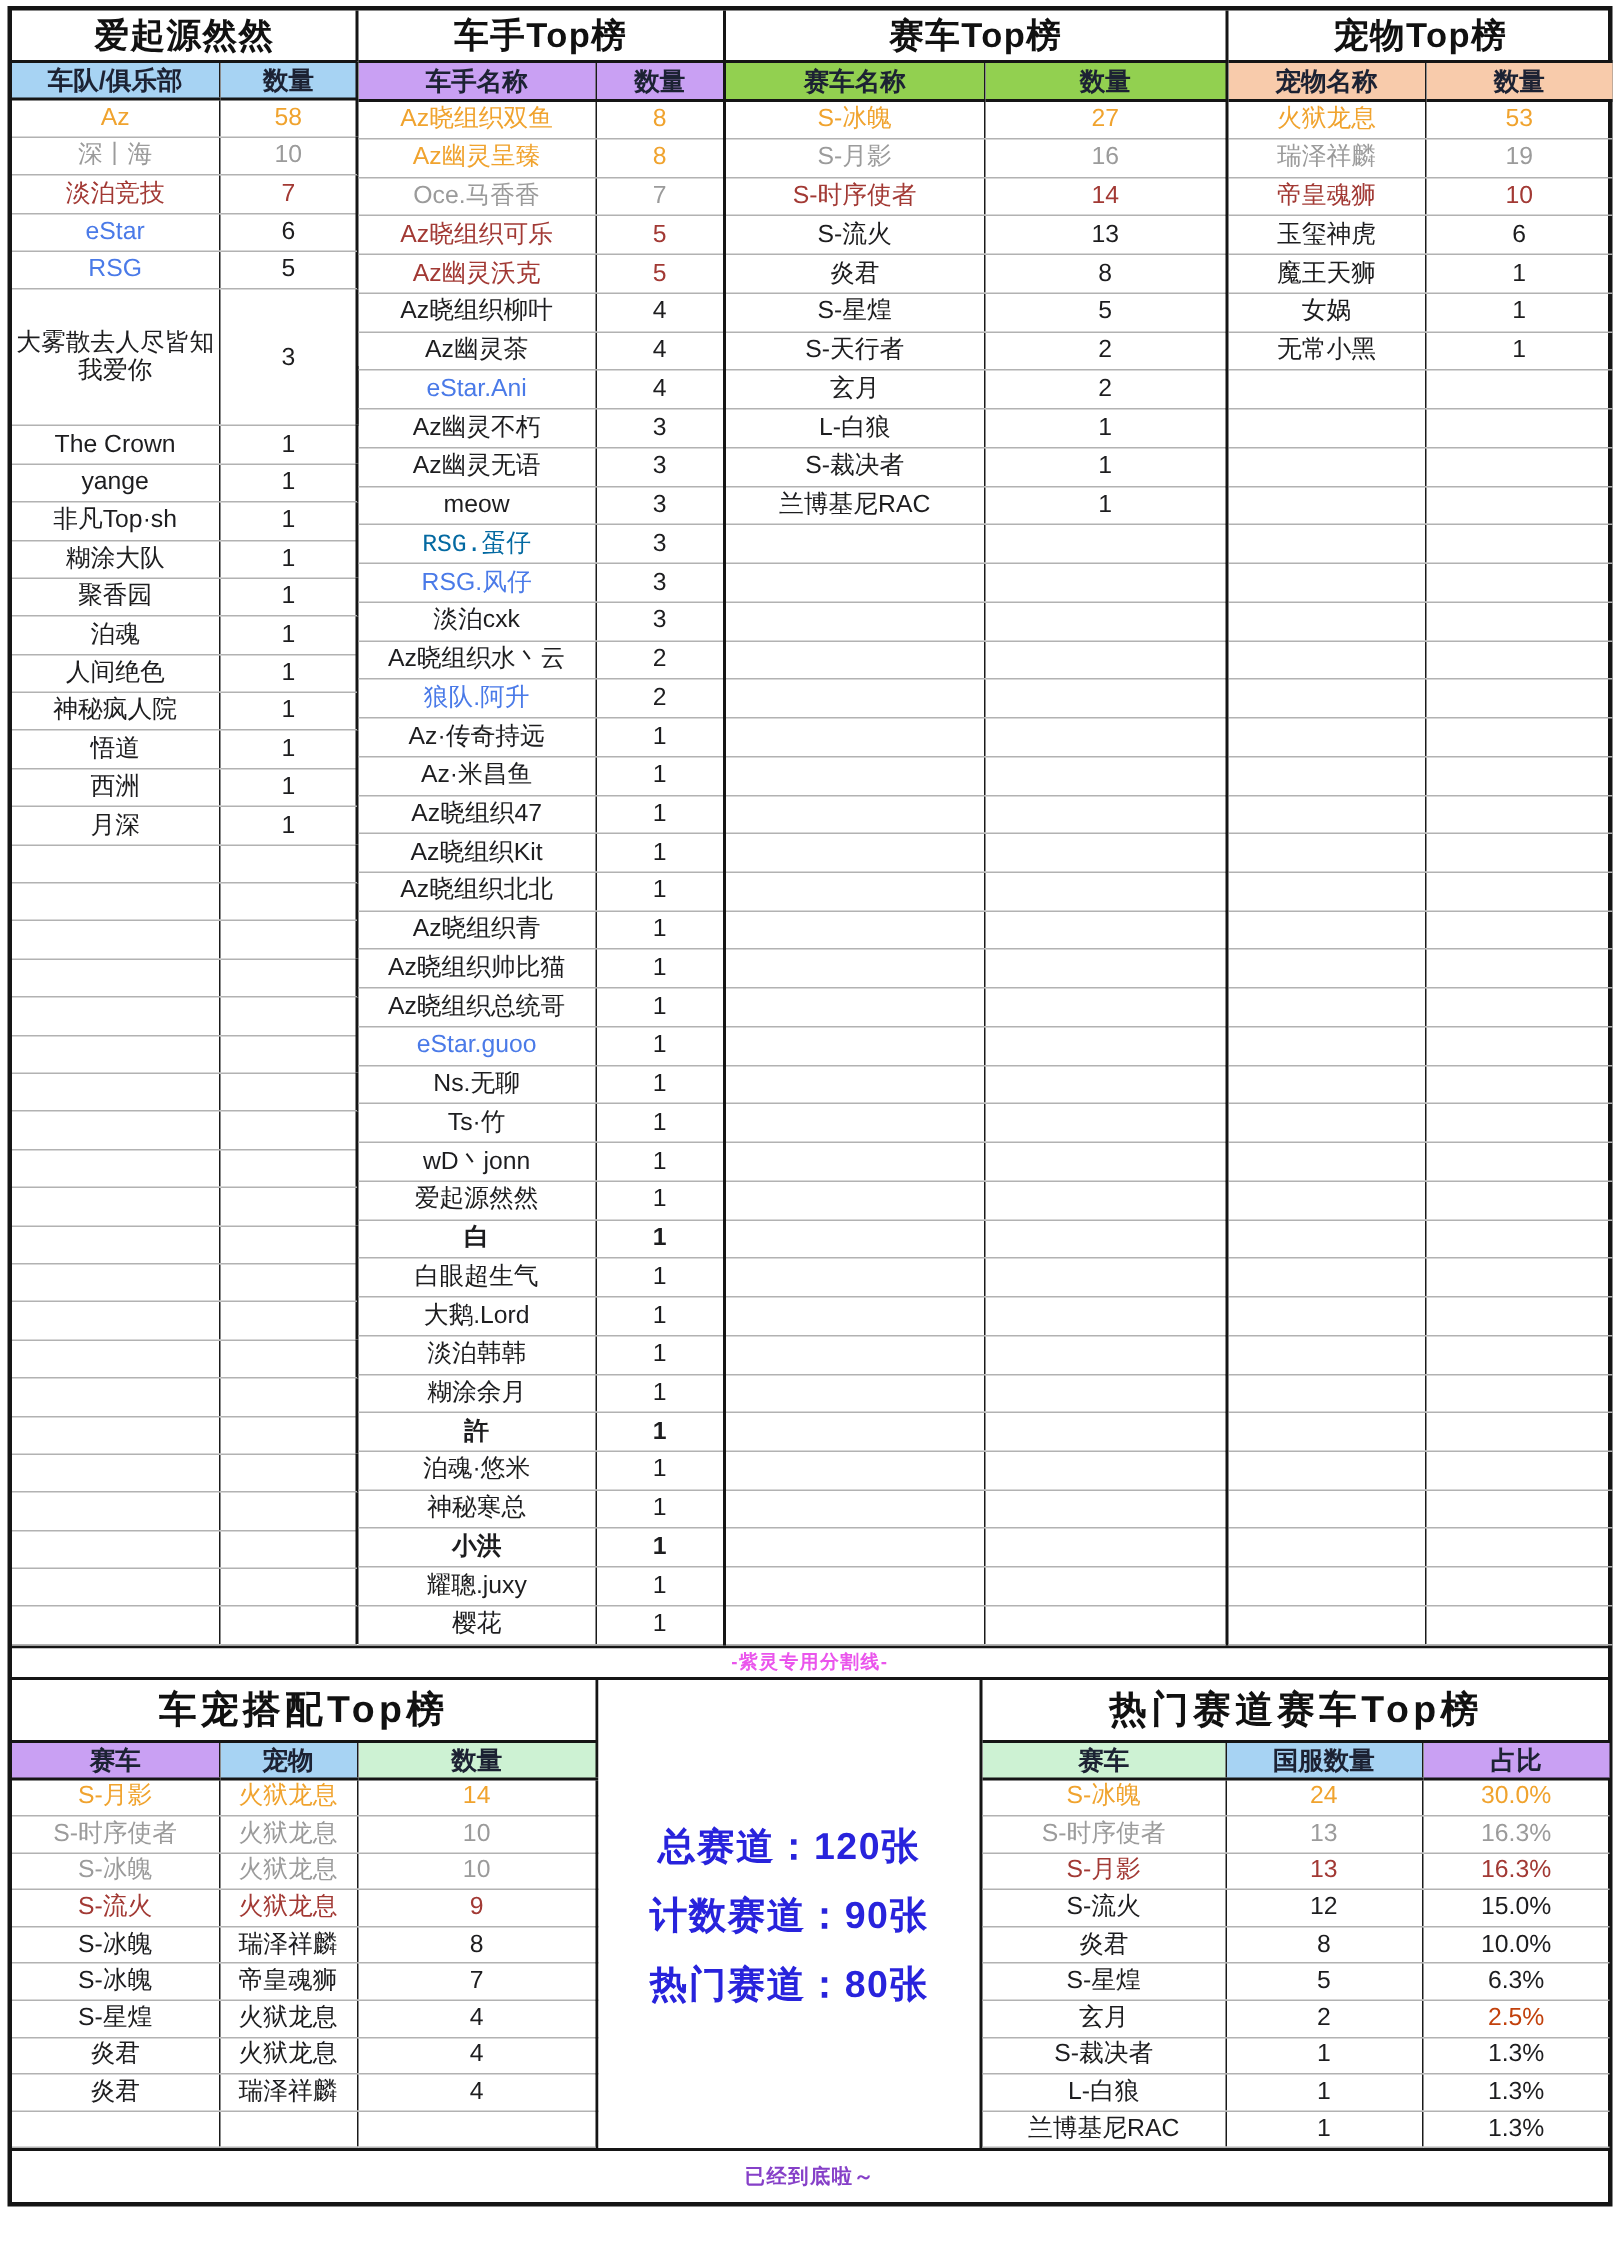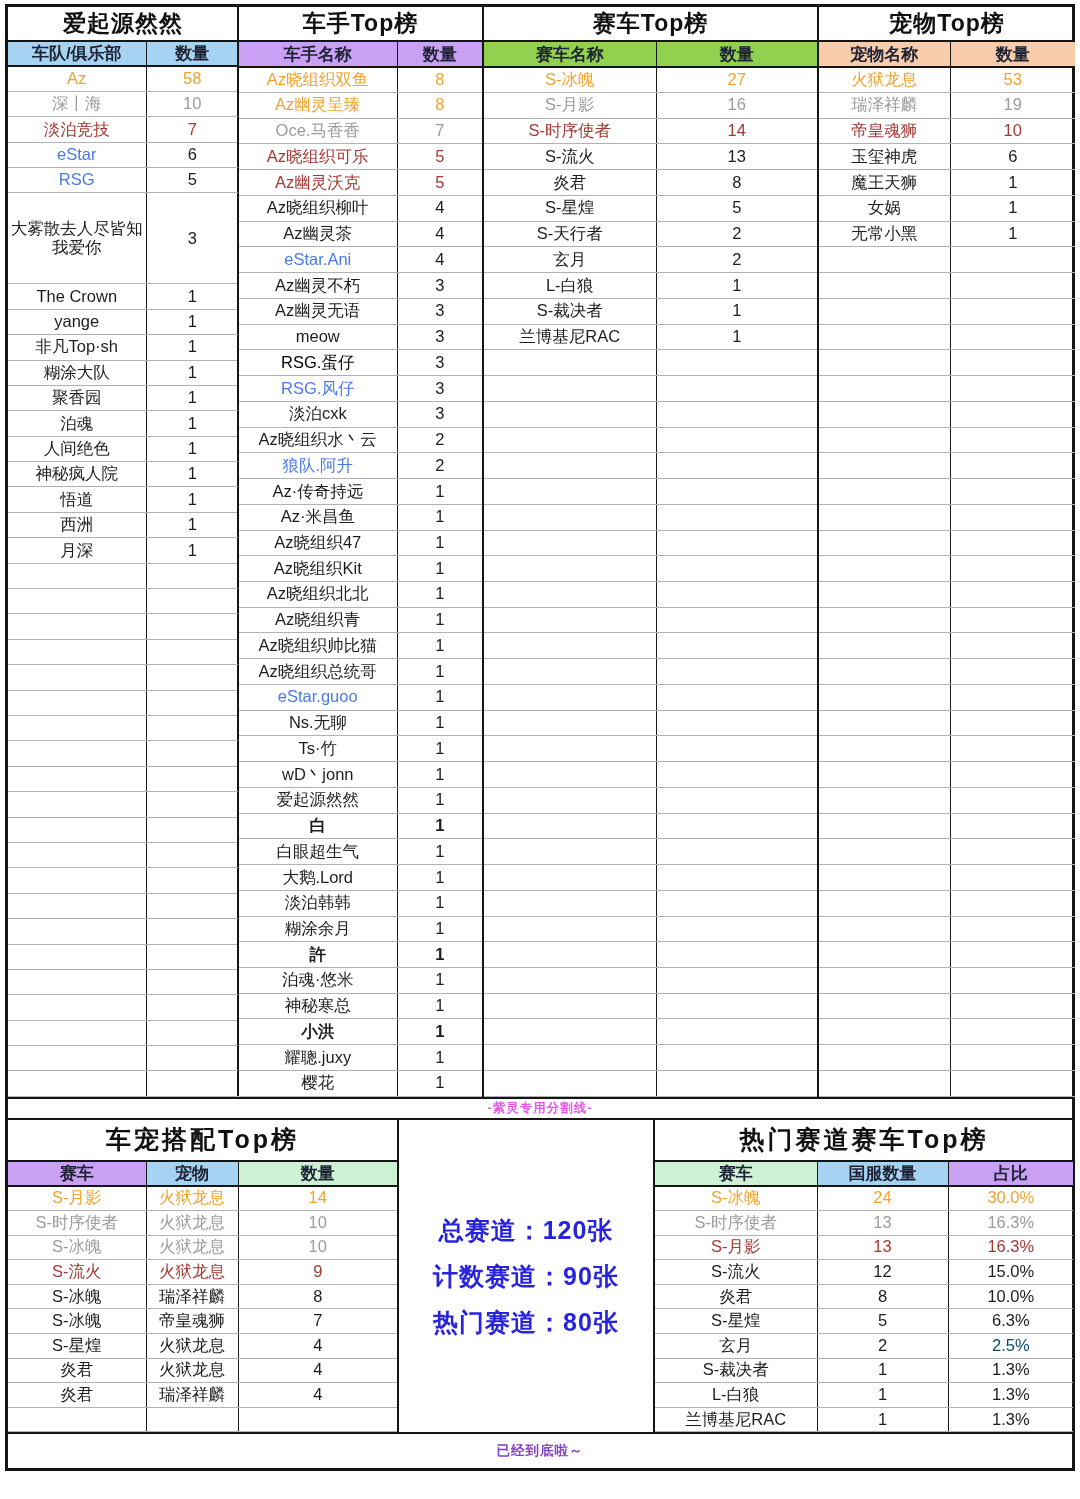--- a/index.html
+++ b/index.html
@@ -277,21 +277,21 @@
           </tr>
           <tr class="data-row" style="height: 25.4px;">
             <td style="color: rgb(29, 29, 31);">Az幽灵无语</td>
             <td style="color: rgb(29, 29, 31);">3</td>
           </tr>
           <tr class="data-row" style="height: 25.4px;">
             <td style="color: rgb(29, 29, 31);">meow</td>
             <td style="color: rgb(29, 29, 31);">3</td>
           </tr>
           <tr class="data-row" style="height: 25.4px;">
-            <td style="color: #000000;">RSG.蛋仔</td>
+            <td style="color: #0369a1; font-family: Liberation Mono, monospace;">RSG.蛋仔</td>
             <td style="color: rgb(29, 29, 31);">3</td>
           </tr>
           <tr class="data-row" style="height: 25.4px;">
             <td style="color: rgb(74, 122, 232);">RSG.风仔</td>
             <td style="color: rgb(29, 29, 31);">3</td>
           </tr>
           <tr class="data-row" style="height: 25.4px;">
             <td style="color: rgb(29, 29, 31);">淡泊cxk</td>
             <td style="color: rgb(29, 29, 31);">3</td>
           </tr>
@@ -869,21 +869,21 @@
             <td style="color: rgb(29, 29, 31);">10.0%</td>
           </tr>
           <tr class="data-row" style="height: 24.6px;">
             <td style="color: rgb(29, 29, 31);">S-星煌</td>
             <td style="color: rgb(29, 29, 31);">5</td>
             <td style="color: rgb(29, 29, 31);">6.3%</td>
           </tr>
           <tr class="data-row" style="height: 24.6px;">
             <td style="color: rgb(29, 29, 31);">玄月</td>
             <td style="color: rgb(29, 29, 31);">2</td>
-            <td style="color: #0c4a6e;">2.5%</td>
+            <td style="color: #c2410c;">2.5%</td>
           </tr>
           <tr class="data-row" style="height: 24.6px;">
             <td style="color: rgb(29, 29, 31);">S-裁决者</td>
             <td style="color: rgb(29, 29, 31);">1</td>
             <td style="color: rgb(29, 29, 31);">1.3%</td>
           </tr>
           <tr class="data-row" style="height: 24.6px;">
             <td style="color: rgb(29, 29, 31);">L-白狼</td>
             <td style="color: rgb(29, 29, 31);">1</td>
             <td style="color: rgb(29, 29, 31);">1.3%</td>

